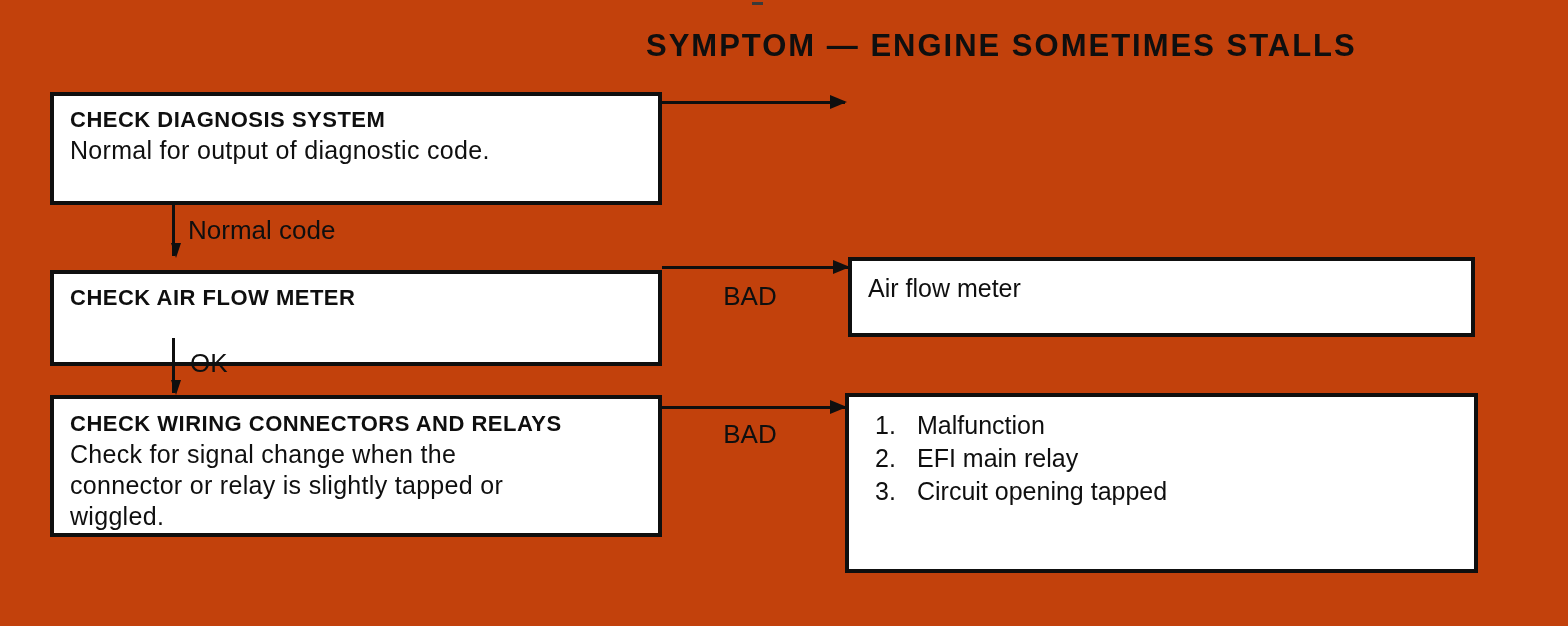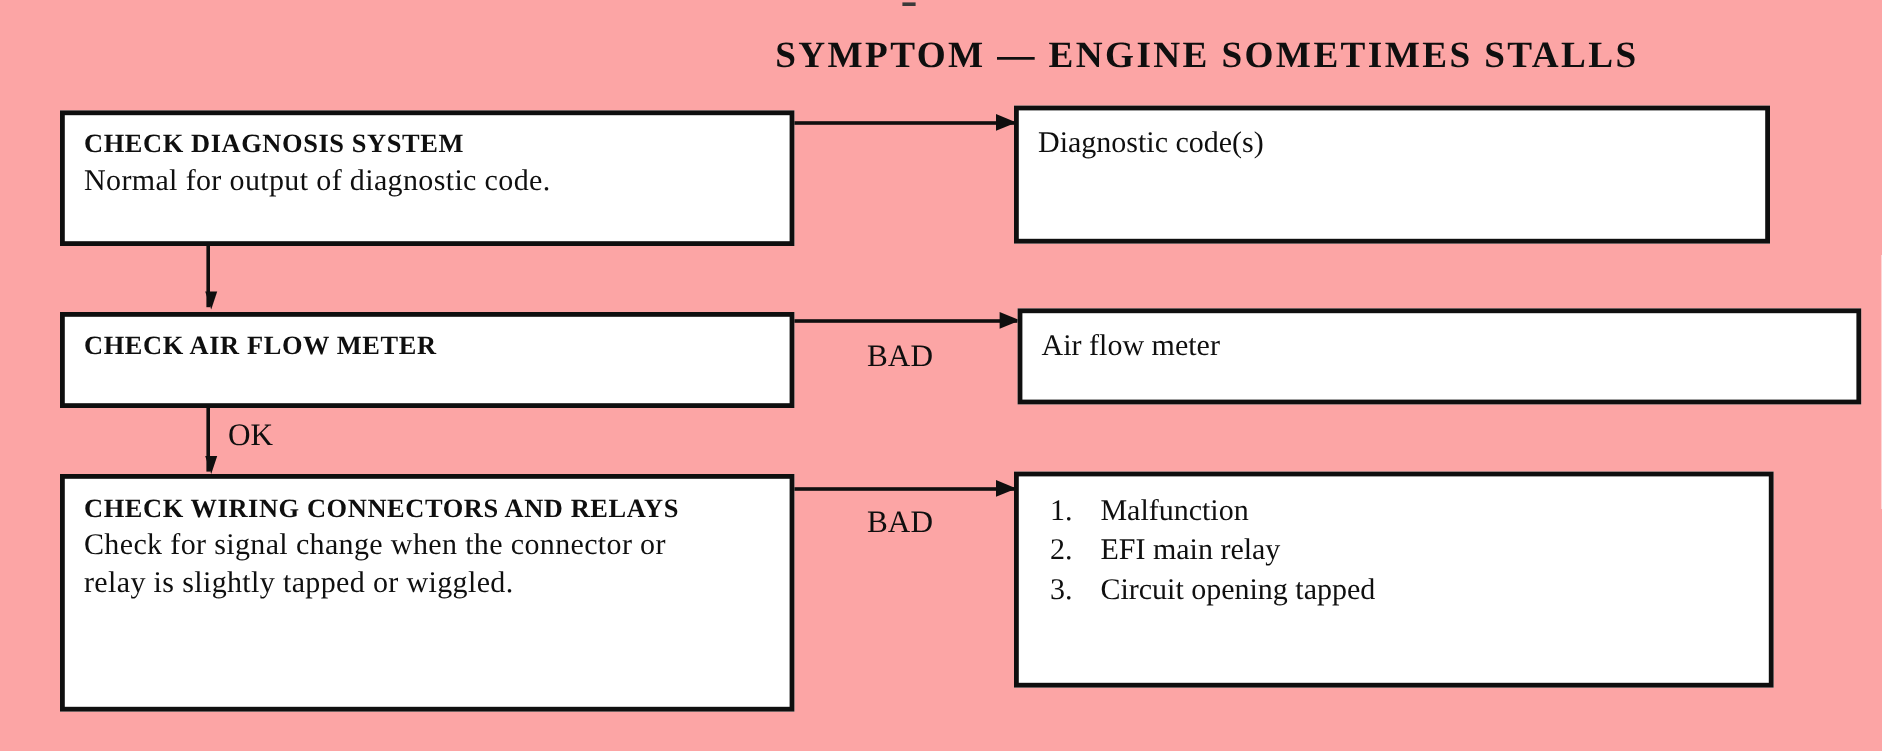--- a/index.html
+++ b/index.html
@@ -4,22 +4,22 @@
 <style>
   html, body {
     margin: 0;
     padding: 0;
     background: #ffffff;
   }
   .canvas {
     position: relative;
     width: 1568px;
     height: 626px;
-    background: #fca5a5;
-    font-family: Liberation Serif, serif;
+    background: #c2410c;
+    font-family: Liberation Sans, sans-serif;
     color: #0f0f0f;
     overflow: hidden;
   }
   .title {
     position: absolute;
     left: 646px;
     top: 28px;
     margin: 0;
     font-size: 31px;
     font-weight: bold;
@@ -121,47 +121,45 @@
 
   <div class="box" style="left:50px; top:92px; width:612px; height:113px;">
     <div class="box-heading">CHECK DIAGNOSIS SYSTEM</div>
     <div class="box-body">Normal for output of diagnostic code.</div>
   </div>
 
   <div class="h-arrow" style="left:662px; top:101px; width:183px;">
     <span class="head-right"></span>
   </div>
 
-  <div class="box" style="left:845px; top:88px; width:630px; height:115px;">
-    <div class="result-text">Diagnostic code(s)</div>
-  </div>
 
   <div class="v-arrow" style="left:172px; top:205px; height:51px;">
     <span class="head-down"></span>
   </div>
+  <div class="edge-label" style="left:188px; top:215px;">Normal code</div>
 
-  <div class="box" style="left:50px; top:260px; width:612px; height:80px;">
+  <div class="box" style="left:50px; top:270px; width:612px; height:96px;">
     <div class="box-heading">CHECK AIR FLOW METER</div>
   </div>
 
   <div class="h-arrow" style="left:662px; top:266px; width:186px;">
     <span class="head-right"></span>
   </div>
   <div class="branch-label" style="left:668px; top:281px; width:164px;">BAD</div>
 
-  <div class="box" style="left:848px; top:257px; width:703px; height:80px;">
+  <div class="box" style="left:848px; top:257px; width:627px; height:80px;">
     <div class="result-text">Air flow meter</div>
   </div>
 
   <div class="v-arrow" style="left:172px; top:338px; height:55px;">
     <span class="head-down"></span>
   </div>
   <div class="edge-label" style="left:190px; top:348px;">OK</div>
 
-  <div class="box" style="left:50px; top:395px; width:612px; height:198px; padding-top:9px;">
+  <div class="box" style="left:50px; top:395px; width:612px; height:142px; padding-top:9px;">
     <div class="box-heading" style="max-width:512px;">CHECK WIRING CONNECTORS AND RELAYS</div>
     <div class="box-body" style="max-width:486px;">Check for signal change when the connector or relay is slightly tapped or wiggled.</div>
   </div>
 
   <div class="h-arrow" style="left:662px; top:406px; width:183px;">
     <span class="head-right"></span>
   </div>
   <div class="branch-label" style="left:668px; top:419px; width:164px;">BAD</div>
 
   <div class="box" style="left:845px; top:393px; width:633px; height:180px; padding-top:12px; padding-left:26px;">

